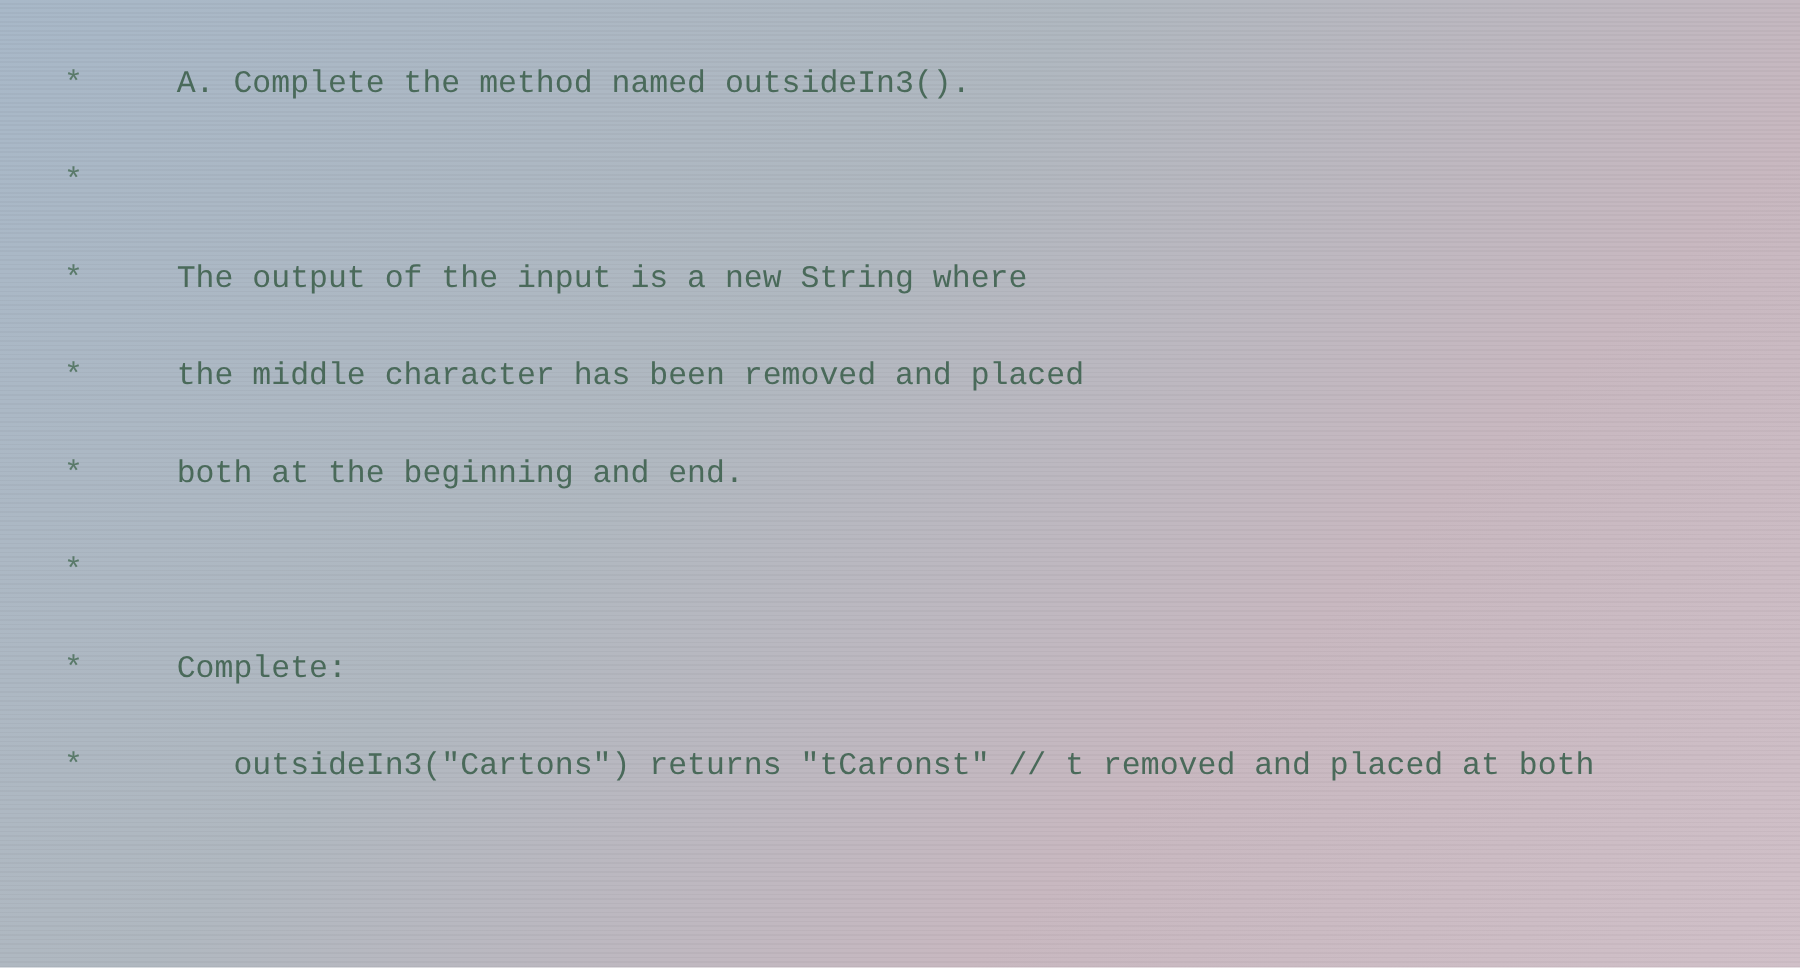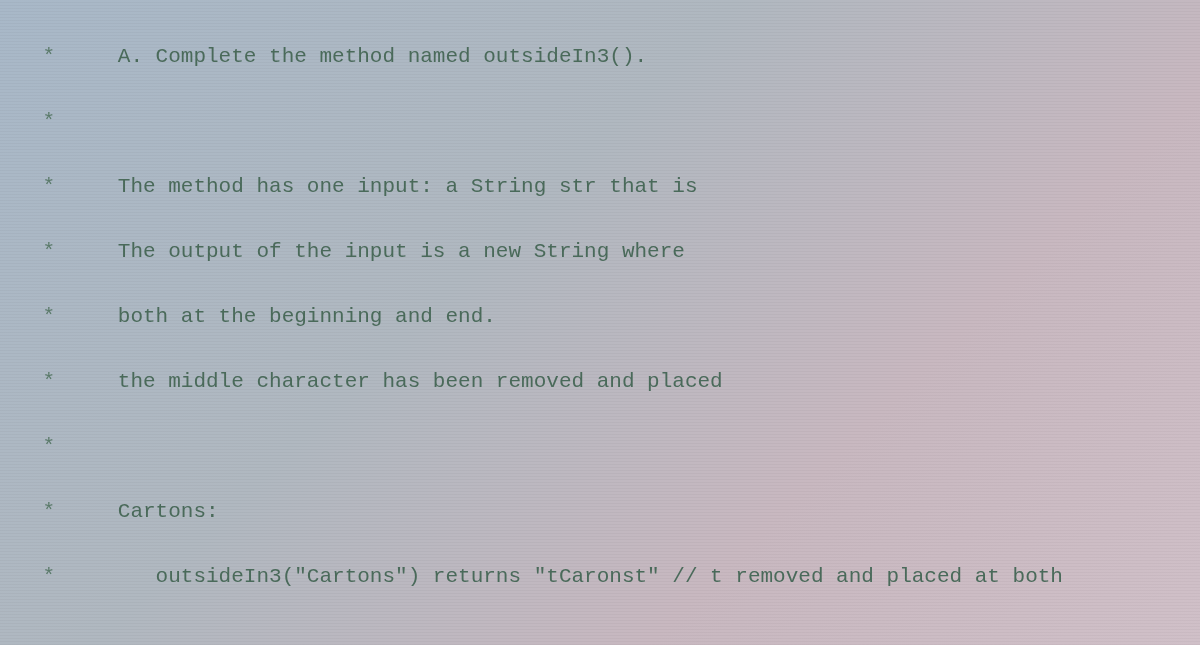--- a/index.html
+++ b/index.html
@@ -50,26 +50,25 @@
     .comment-line {
       display: block;
     }
   </style>
 </head>
 <body>
 
 <div class="code-area">
 <span class="comment-line"><span class="comment-star"> *</span><span class="comment-text">   A. Complete the method named outsideIn3().</span></span>
 <span class="comment-line"><span class="comment-star"> *</span><span class="comment-text"></span></span>
-<span class="comment-line"><span class="comment-star"> *</span><span class="comment-text">   The method has one input: a String str that is</span></span>
 <span class="comment-line"><span class="comment-star"> *</span><span class="comment-text">   The output of the input is a new String where</span></span>
+<span class="comment-line"><span class="comment-star"> *</span><span class="comment-text">   the middle character has been removed and placed</span></span>
 <span class="comment-line"><span class="comment-star"> *</span><span class="comment-text">   both at the beginning and end.</span></span>
-<span class="comment-line"><span class="comment-star"> *</span><span class="comment-text">   the middle character has been removed and placed</span></span>
 <span class="comment-line"><span class="comment-star"> *</span><span class="comment-text"></span></span>
-<span class="comment-line"><span class="comment-star"> *</span><span class="comment-text">   Cartons:</span></span>
+<span class="comment-line"><span class="comment-star"> *</span><span class="comment-text">   Complete:</span></span>
 <span class="comment-line"><span class="comment-star"> *</span><span class="comment-text">      outsideIn3("Cartons") returns "tCaronst" // t removed and placed at both</span></span>
 
 
 
 
 
 
 
 
 

